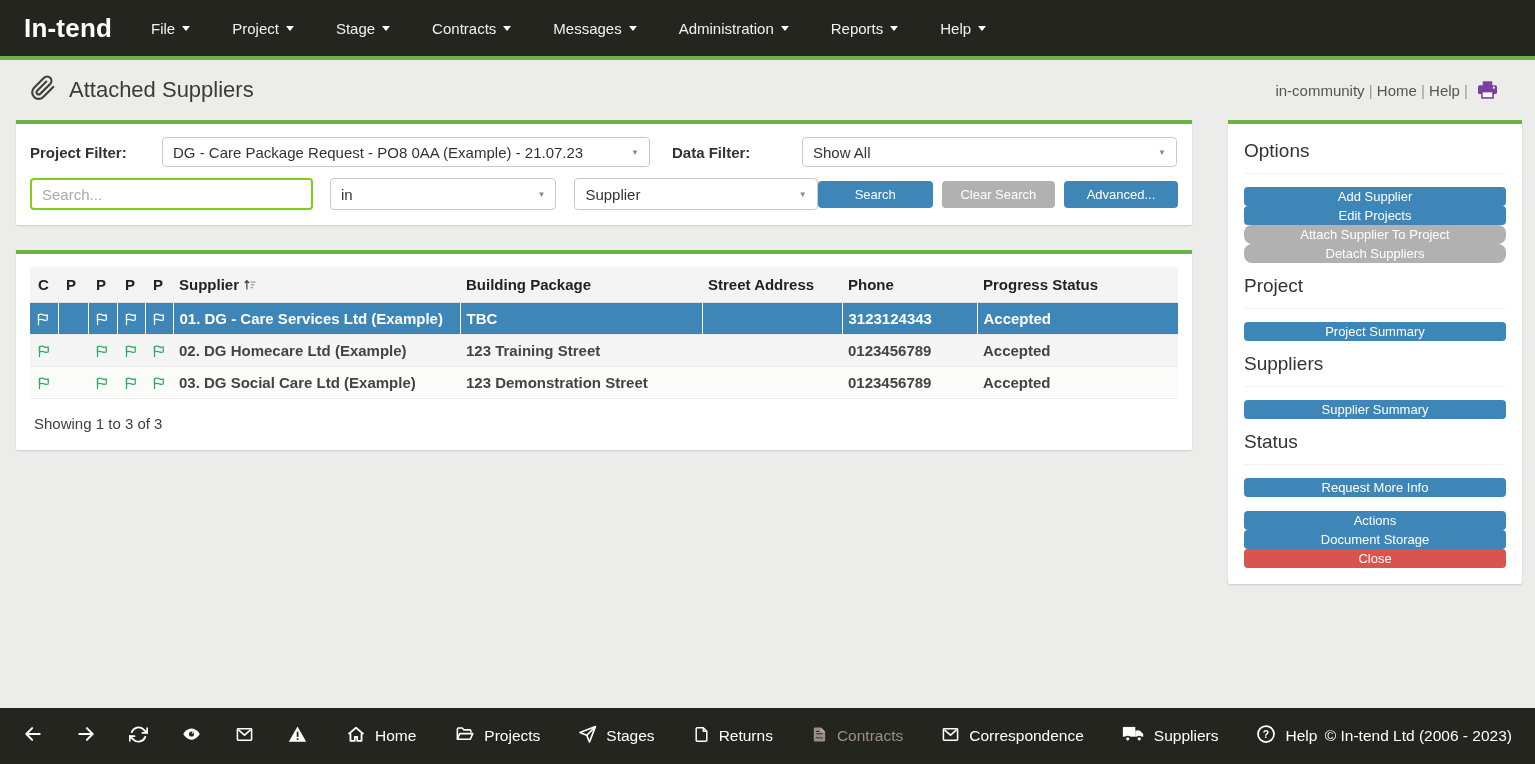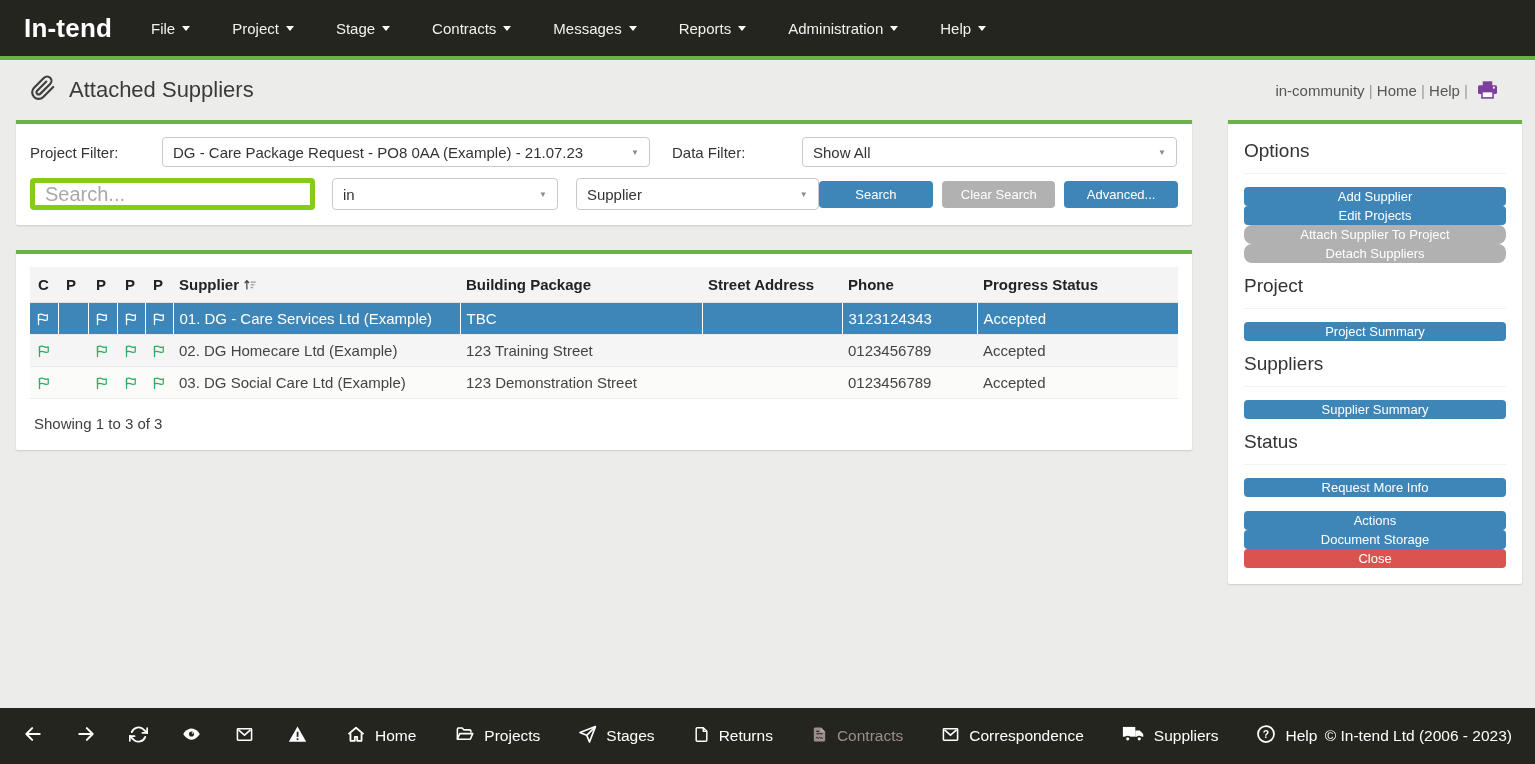--- a/index.html
+++ b/index.html
@@ -27,50 +27,50 @@
 
   
   .content { display:flex; align-items:flex-start; padding:0 13px 0 16px; }
   .main-col { width:1176px; }
   .panel { background:#fff; border-top:4px solid #69b244; box-shadow:0 1px 2px rgba(0,0,0,.14); border-radius:0 0 2px 2px; }
 
   
   .filter-panel { padding:13px 14px 15px; margin-bottom:25px; }
   .frow { display:flex; align-items:center; }
   .frow2 { margin-top:11px; }
-  .flabel { font-size:15px; font-weight:normal; color:#333; }
+  .flabel { font-size:15px; font-weight:bold; color:#333; }
   .lbl-project { width:132px; }
   .lbl-data { width:130px; margin-left:22px; }
   .select { height:30px; border:1px solid #c9c9c9; border-radius:4px; background:#fff; display:flex; align-items:center; padding:0 10px; font-size:15px; color:#333; cursor:pointer; }
   .select .sel-val { flex:1; white-space:nowrap; overflow:hidden; }
   .select .sel-caret { font-size:8px; color:#8a8a8a; margin-left:8px; }
   .sel-project { width:488px; }
   .sel-data { width:375px; }
-  .search-input { width:285px; height:32px; border:5px solid #84cc16; border-radius:4px; padding:0 10px; font-size:20px; color:#333; font-family:"Liberation Sans",sans-serif; }
+  .search-input { width:285px; height:32px; border:2px solid #84cc16; border-radius:4px; padding:0 10px; font-size:15px; color:#333; font-family:"Liberation Sans",sans-serif; }
   .search-input::placeholder { color:#a9a9a9; }
   .sel-in { width:228px; margin-left:17px; height:32px; }
   .sel-field { width:245px; margin-left:18px; height:32px; }
   .btn { border:none; border-radius:4px; font-size:13px; color:#fff; height:27px; cursor:pointer; font-family:"Liberation Sans",sans-serif; }
   .btn.blue { background:#3e86b8; }
   .btn.gray { background:#b1b1b1; }
   .btn.red  { background:#d9534f; }
   .btn-search { width:116px; margin-left:auto; }
   .btn-clear { width:114px; margin-left:9px; }
   .btn-adv { width:115px; margin-left:9px; }
 
   
   .table-panel { padding:13px 14px 10px; }
   table { width:100%; border-collapse:collapse; table-layout:fixed; font-size:15px; }
   thead th { background:#f4f4f4; border-bottom:1px solid #e2e2e2; font-weight:bold; color:#222; text-align:left; padding:9px 6px; }
   thead th.flag-col { text-align:left; padding-left:8px; }
   thead th .sort-ico { vertical-align:-2px; margin-left:3px; }
   tbody tr { height:32px; border-bottom:1px solid #ebebeb; cursor:pointer; }
   tbody tr:nth-child(even) { background:#f4f5f4; }
   tbody tr:nth-child(odd) { background:#fbfbfa; }
-  tbody td { padding:2px 6px; color:#444; overflow:hidden; white-space:nowrap; }
+  tbody td { padding:2px 6px; color:#444; overflow:hidden; white-space:nowrap;font-weight:bold; }
   td.flag-cell { text-align:center; padding:2px 0; color:#2ead62; }
   td.flag-cell svg { vertical-align:middle; }
   tr.sel { background:#3e86b8 !important; }
   tr.sel td { color:#fff; border-right:1px solid rgba(255,255,255,.4); }
   tr.sel td:last-child { border-right:none; }
   tr.sel td.flag-cell { color:#fff; }
   .summary { margin-top:16px; padding:0 4px 8px; font-size:15px; color:#3f3f3f; }
 
   
   .sidebar { width:294px; margin-left:36px; padding:4px 16px 16px; }
@@ -108,25 +108,25 @@
       </div>
       <div class="nav-item">
         <span>Contracts</span>
         <span class="caret"></span>
       </div>
       <div class="nav-item">
         <span>Messages</span>
         <span class="caret"></span>
       </div>
       <div class="nav-item">
+        <span>Administration</span>
+        <span class="caret"></span>
+      </div>
+      <div class="nav-item">
         <span>Reports</span>
-        <span class="caret"></span>
-      </div>
-      <div class="nav-item">
-        <span>Administration</span>
         <span class="caret"></span>
       </div>
       <div class="nav-item">
         <span>Help</span>
         <span class="caret"></span>
       </div>
     </div>
 </div>
 <div class="green-strip"></div>
 

